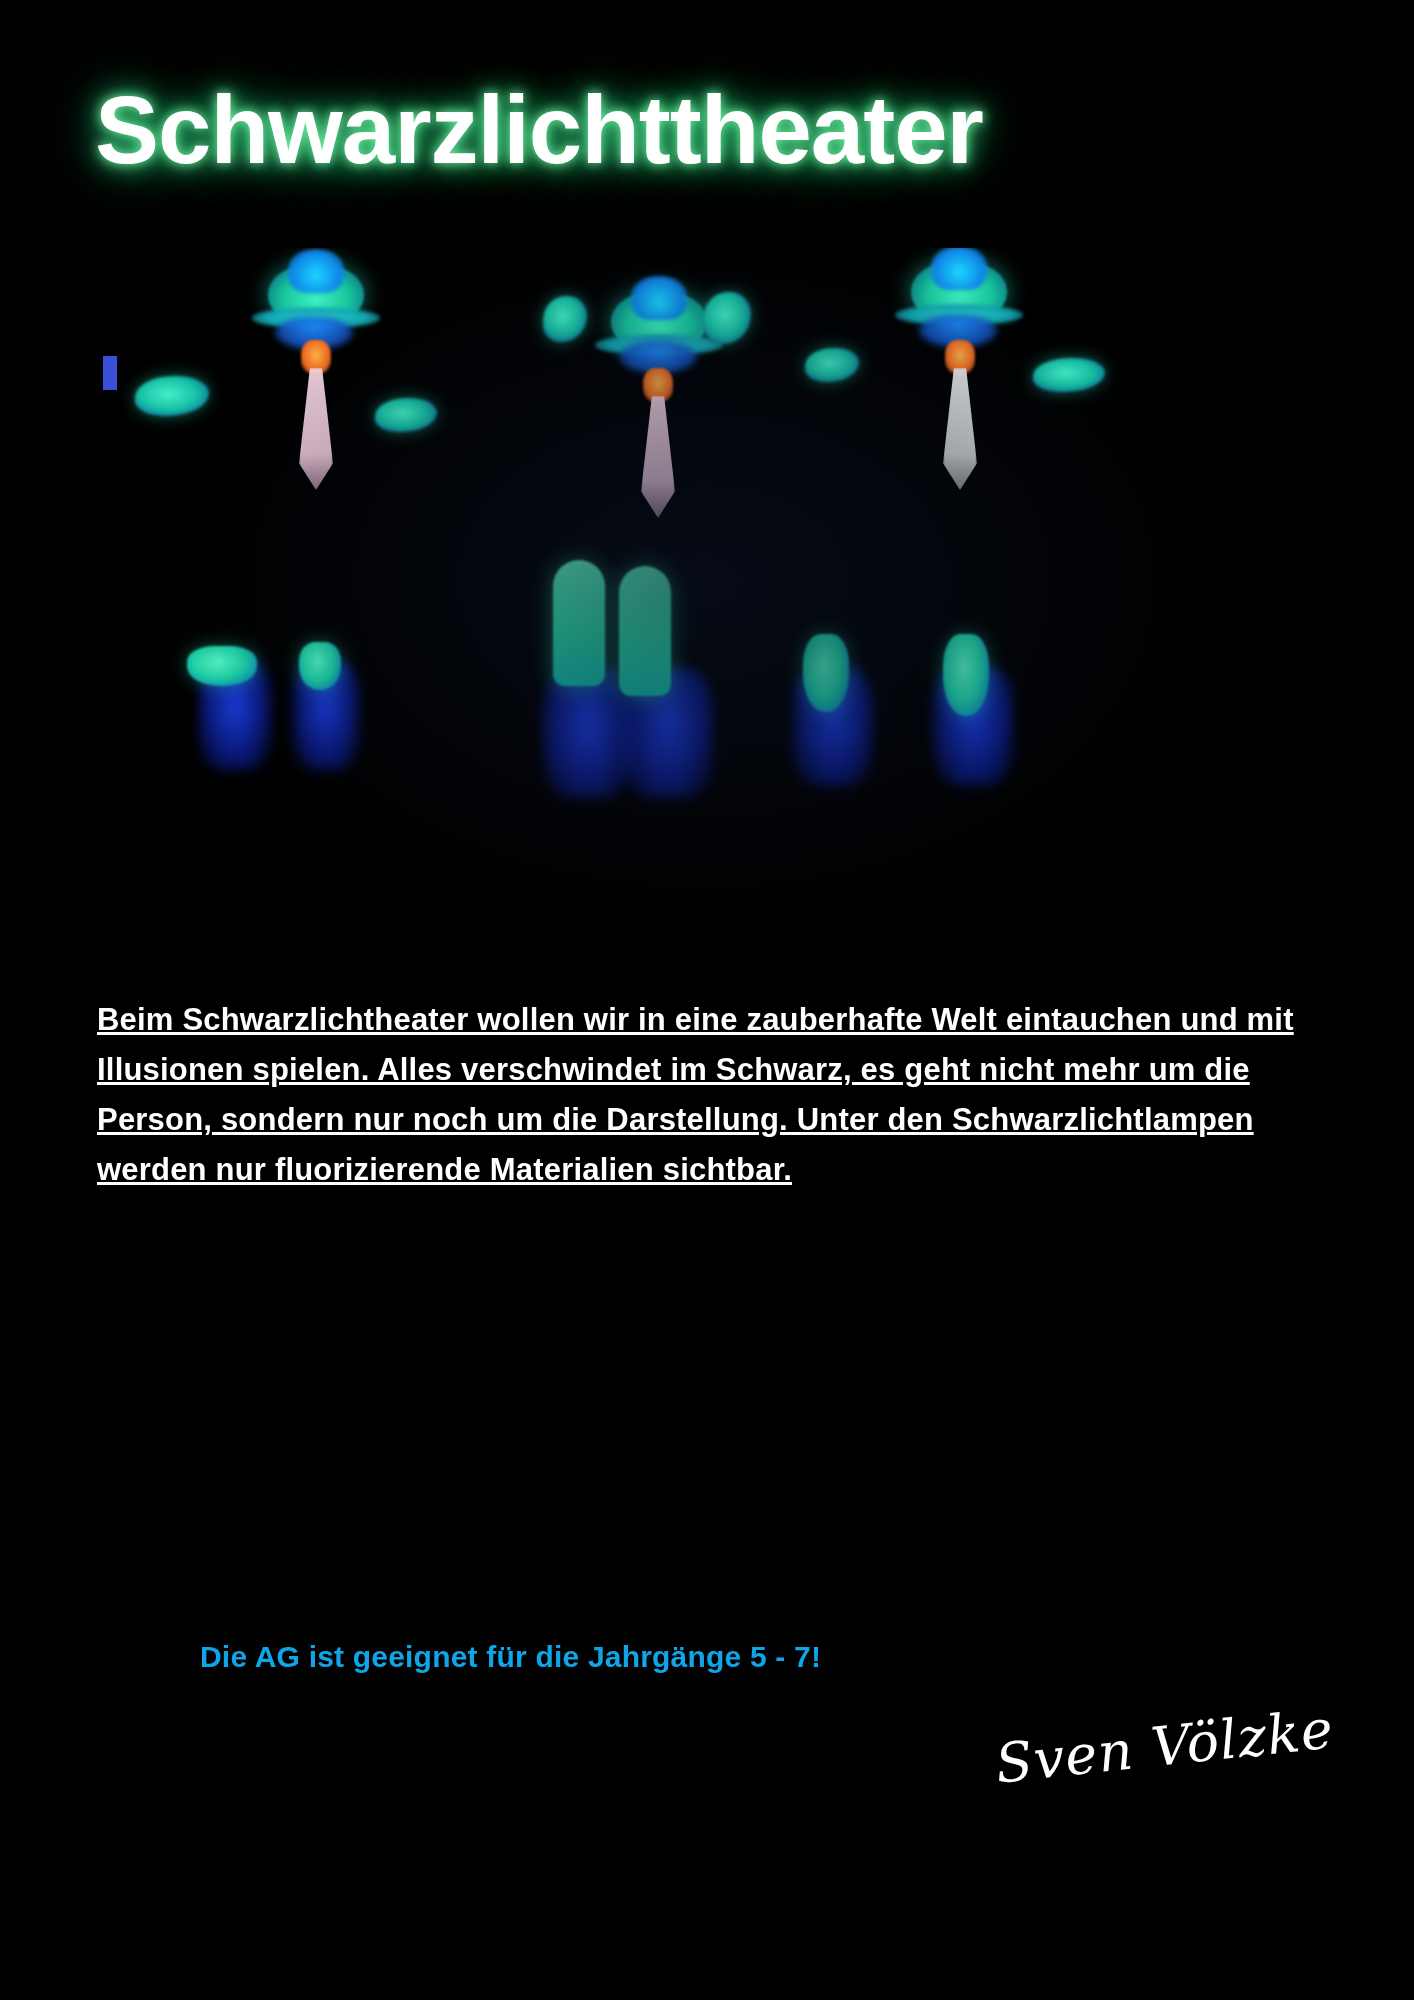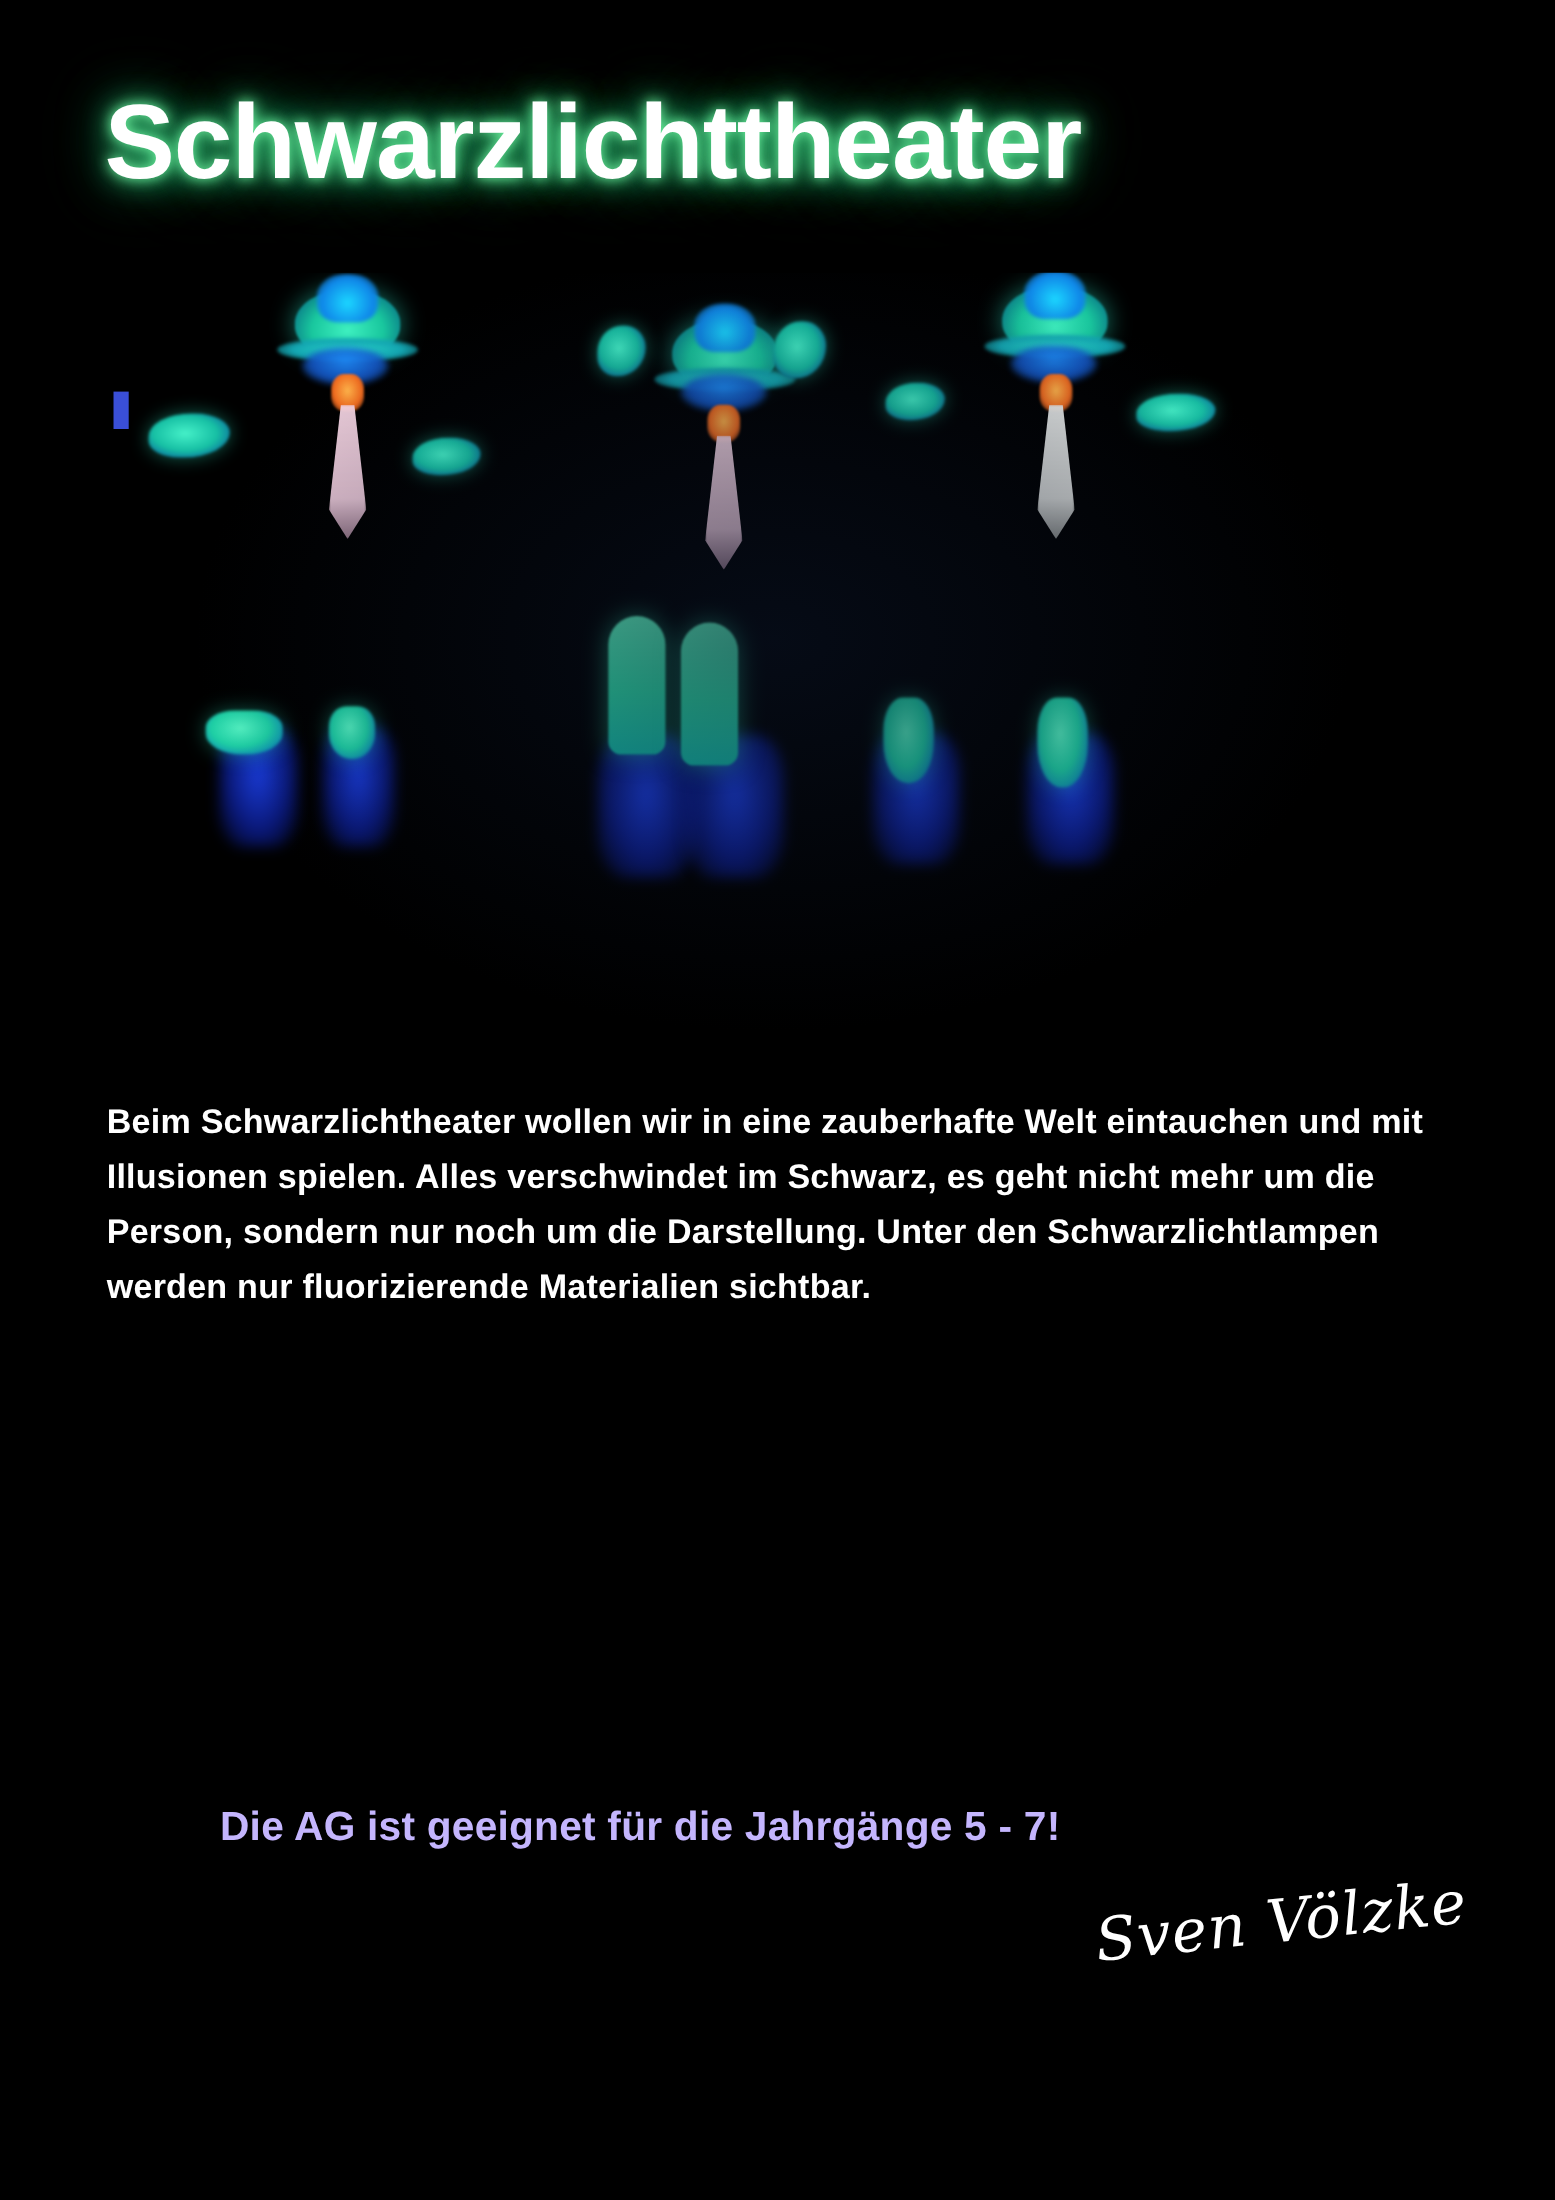--- a/index.html
+++ b/index.html
@@ -177,37 +177,38 @@
     background: #3a4fd8;
     filter: blur(0.4px);
   }
 
   
   .body-text {
     position: absolute;
     left: 97px;
     top: 995px;
     width: 1230px;
+    text-decoration: underline;
   }
   .para {
     font-size: 31px;
     font-weight: bold;
     line-height: 50px;
     color: #ffffff;
     margin: 0 0 28px 0;
     letter-spacing: 0.2px;
   }
   .note {
     position: absolute;
     left: 200px;
     top: 1640px;
     width: 1100px;
-    font-size: 37px;
+    font-size: 30px;
     font-weight: bold;
-    color: #c4b5fd;
+    color: #0ea5e9;
     letter-spacing: 0.2px;
   }
 
   
   .signature {
     position: absolute;
     right: 80px;
     top: 1715px;
     font-family: "DejaVu Serif", serif;
     font-style: italic;

